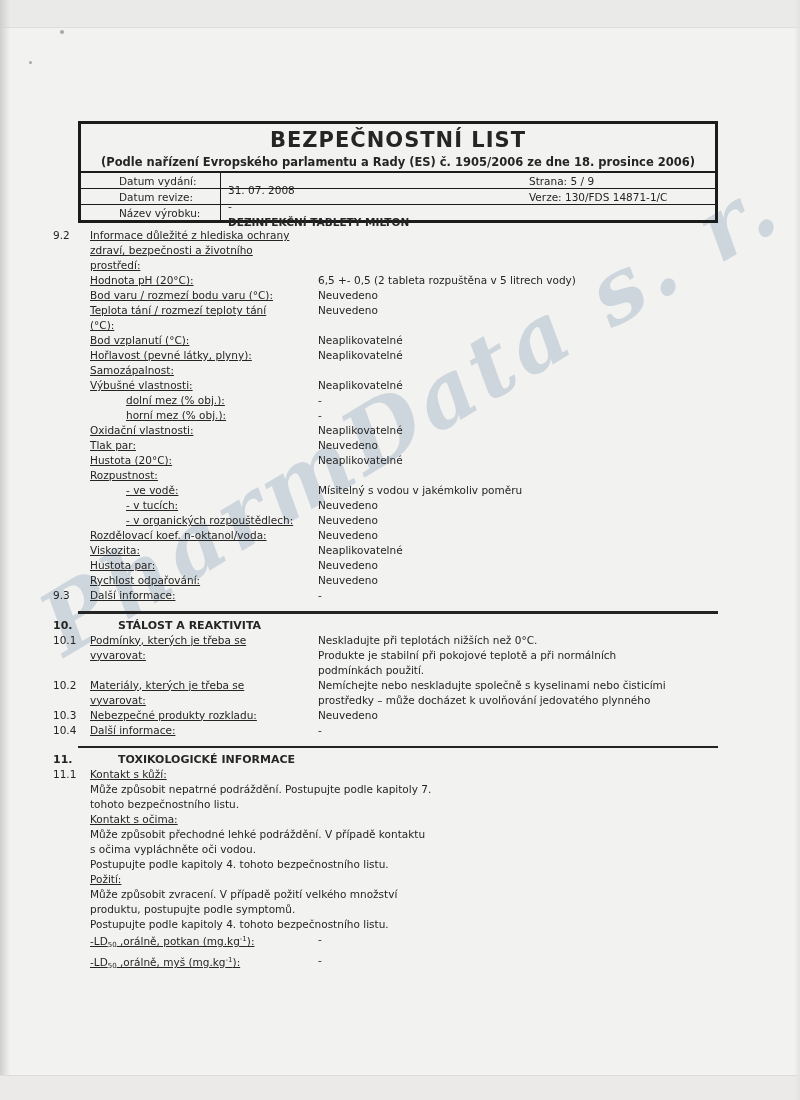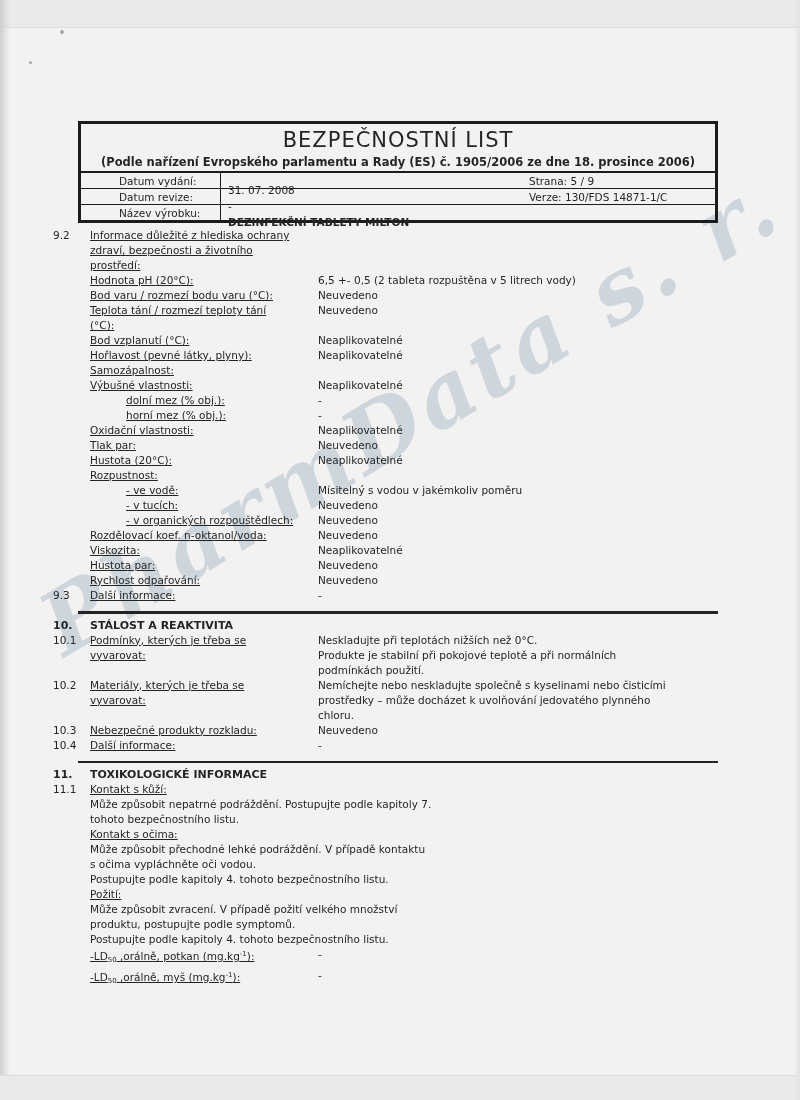--- a/index.html
+++ b/index.html
@@ -28,21 +28,21 @@
     opacity:.42;pointer-events:none;
   }
 
   
   .header-table{
     position:absolute;left:78px;top:121px;width:640px;
     border:3px solid #1c1c1c;background:rgba(255,255,255,0.0);
     box-sizing:border-box;
   }
   .ht-title{height:31px;display:flex;align-items:center;justify-content:center;
-    font-weight:normal;font-size:21px;letter-spacing:1px;}
+    font-weight:bold;font-size:21px;letter-spacing:1px;}
   .ht-sub{height:16px;line-height:15px;text-align:center;font-weight:bold;font-size:11.5px;
     border-bottom:2px solid #1c1c1c;white-space:nowrap;}
   .ht-row{display:flex;height:15px;border-bottom:1.5px solid #1c1c1c;font-size:10.5px;align-items:stretch;}
   .ht-row:last-child{border-bottom:none;}
   .ht-row .c1{width:120px;flex:none;padding-left:18px;border-right:1.5px solid #1c1c1c;display:flex;align-items:center;box-sizing:border-box;margin-left:20px;}
   .ht-row .c2{flex:1;padding-left:7px;border-right:1.5px solid #1c1c1c;display:flex;align-items:center;box-sizing:border-box;white-space:nowrap;margin-top:17px;}
   .ht-row .c3{width:192px;flex:none;padding-left:6px;display:flex;align-items:center;box-sizing:border-box;white-space:nowrap;}
   .ht-row.spanrow .c2{border-right:none;font-weight:bold;}
 
   
@@ -50,21 +50,21 @@
   .row{display:flex;align-items:flex-start;padding:0 75px 0 53px;}
   .num{width:37px;flex:none;white-space:nowrap;}
   .flabel{width:228px;flex:none;box-sizing:border-box;text-decoration:underline;}
   .flabel.indent{padding-left:36px;}
   .fvalue{flex:1;min-width:0;}
   .line{white-space:nowrap;}
   .u{text-decoration:underline;}
   .sub{font-size:7px;vertical-align:-2px;}
   .sup{font-size:7px;vertical-align:4px;}
   .rule{height:2.5px;background:#242424;margin:8px 82px 4px 78px;}
-  .row.head{font-weight:bold;font-size:11px;}
+  .row.head{font-weight:bold;font-size:11px;gap:28px;}
   .htitle{white-space:nowrap;}
 </style>
 </head>
 <body>
 
 <div class="page">
   <div class="edge-top"></div>
   <div class="edge-left"></div>
   <div class="edge-bottom"></div>
   <div class="edge-right"></div>
@@ -307,21 +307,20 @@
       </div>
       <div class="row">
         <div class="num">10.2</div>
         <div class="flabel">
           <div class="line"><span>Materiály, kterých je třeba se</span></div>
           <div class="line"><span>vyvarovat:</span></div>
         </div>
         <div class="fvalue">
           <div class="line"><span>Nemíchejte nebo neskladujte společně s kyselinami nebo čisticími</span></div>
           <div class="line"><span>prostředky – může docházet k uvolňování jedovatého plynného</span></div>
-          <div class="line"><span>chloru.</span></div>
         </div>
       </div>
       <div class="row">
         <div class="num">10.3</div>
         <div class="flabel">
           <div class="line"><span>Nebezpečné produkty rozkladu:</span></div>
         </div>
         <div class="fvalue">
           <div class="line"><span>Neuvedeno</span></div>
         </div>

